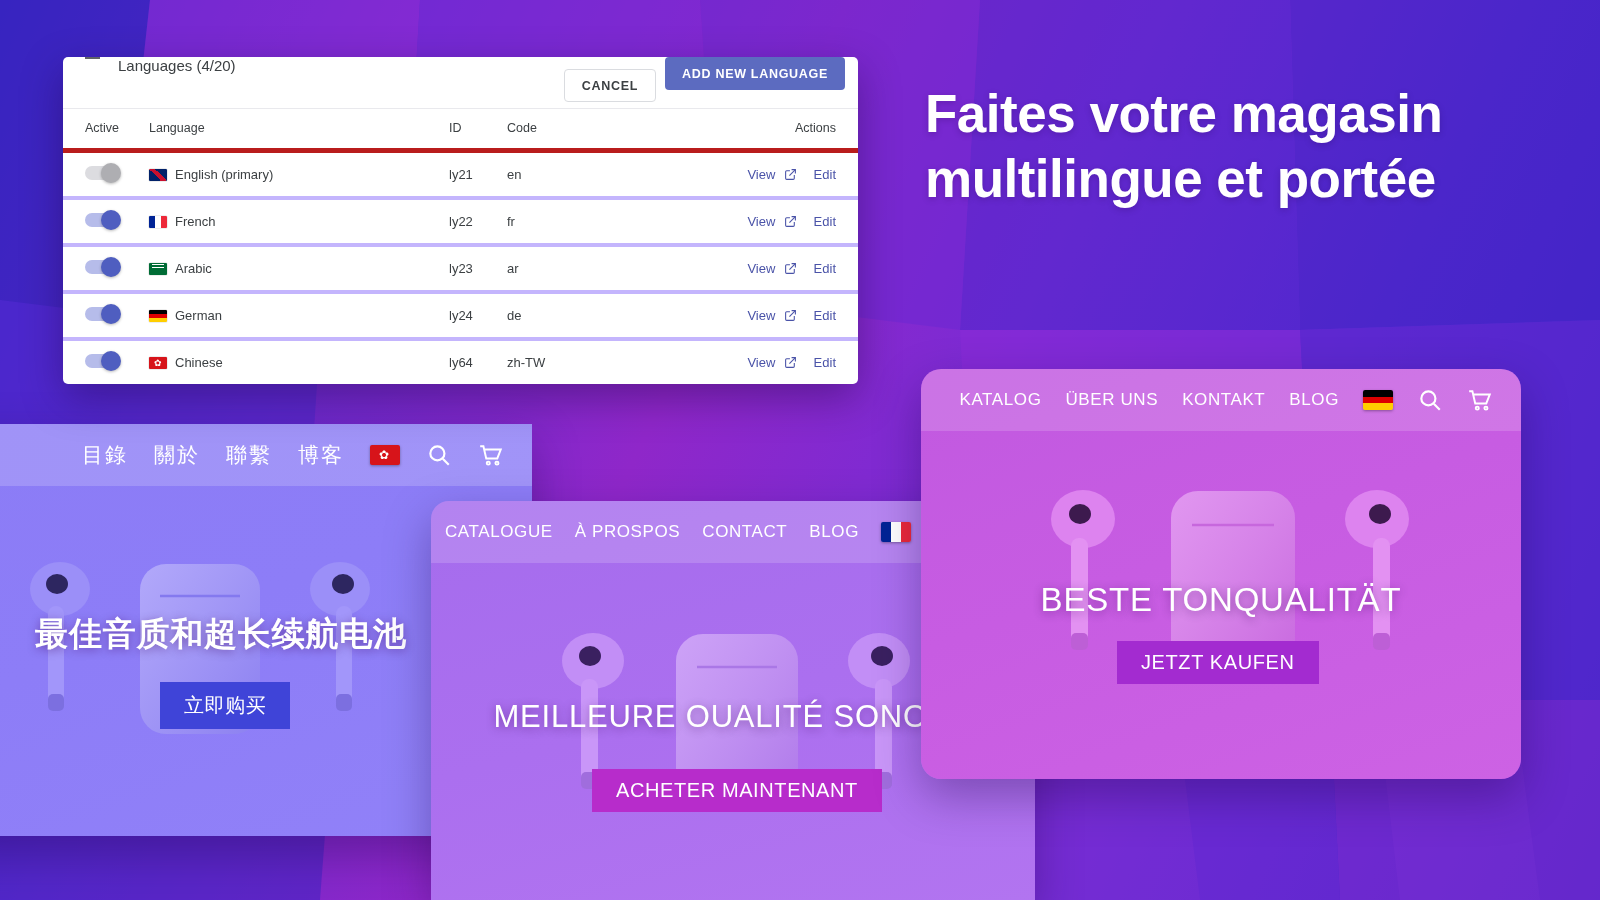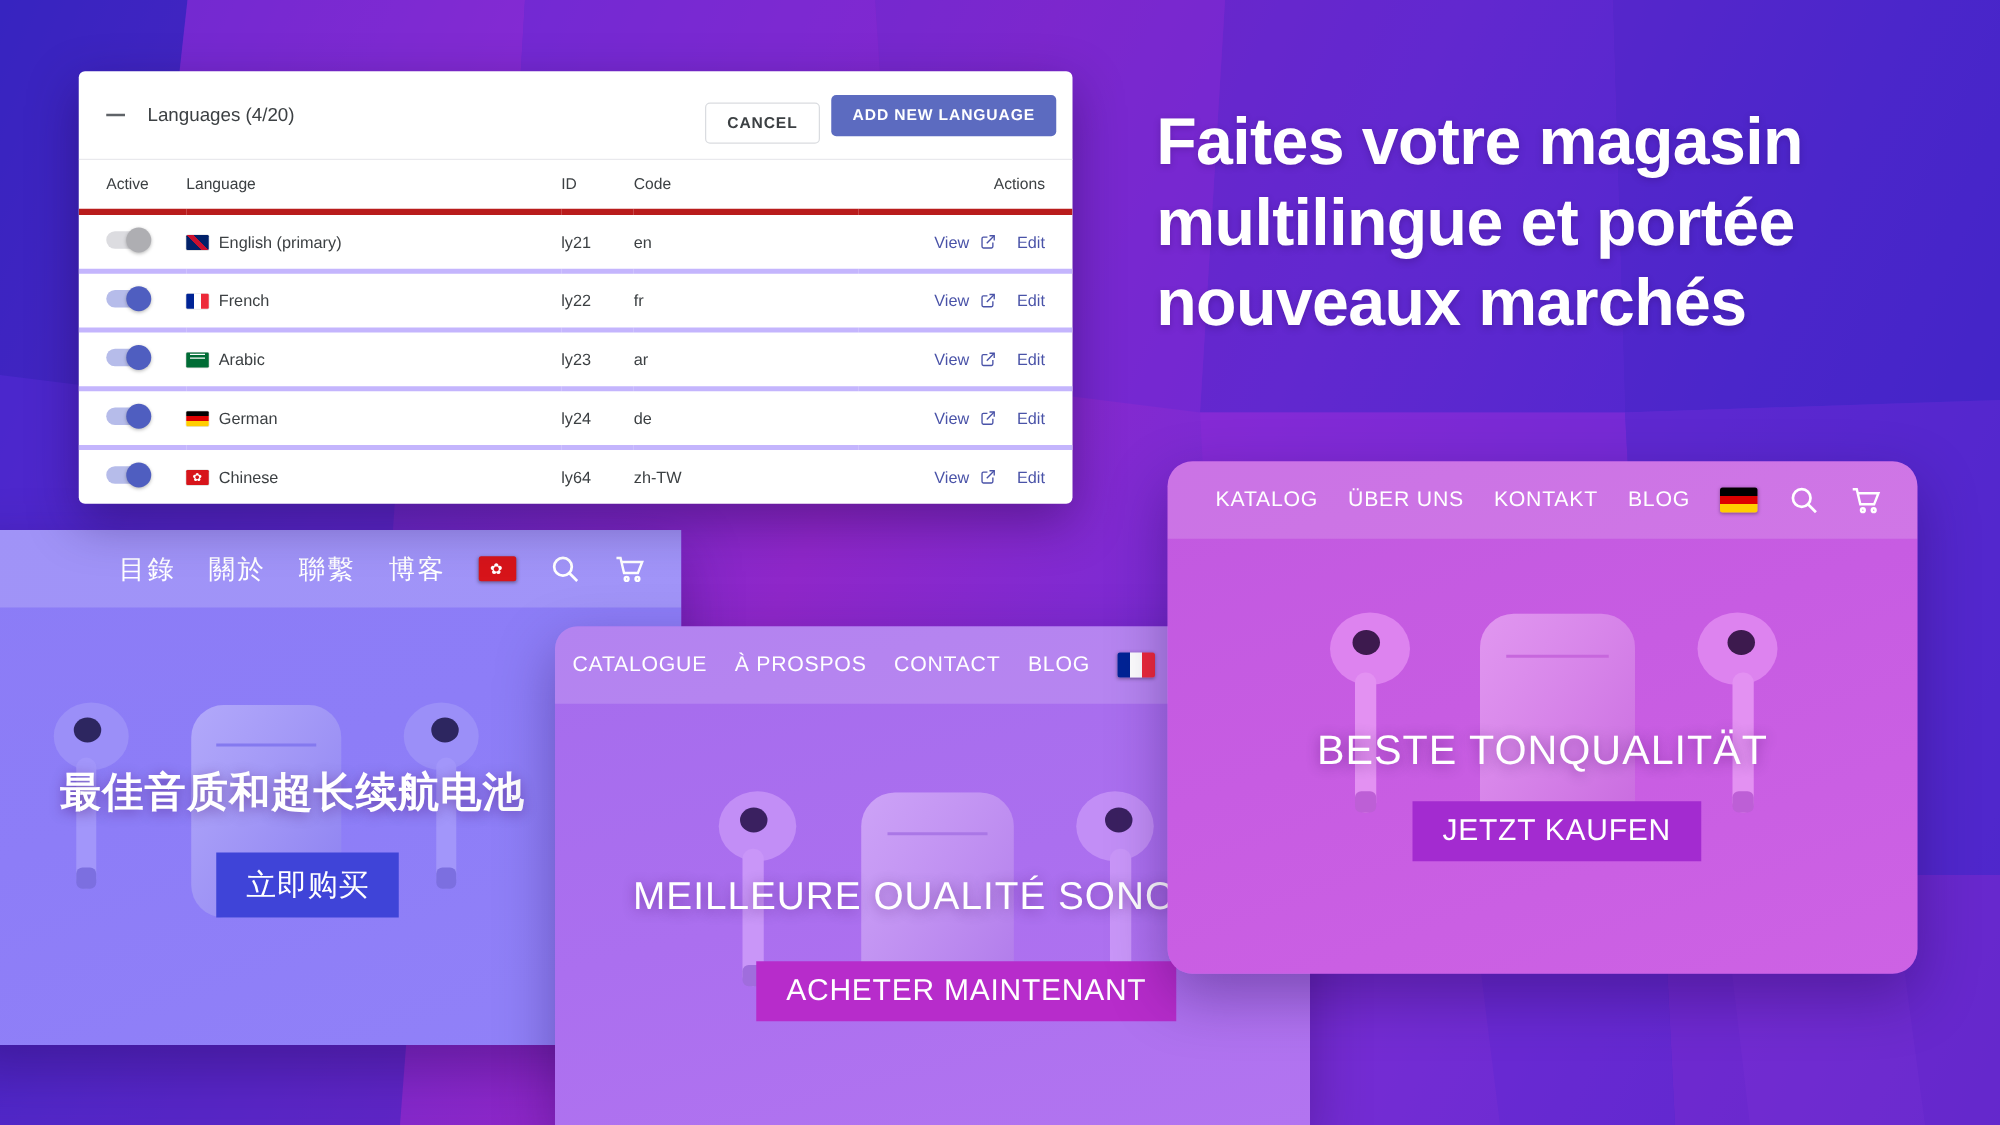--- a/index.html
+++ b/index.html
@@ -29,21 +29,20 @@
     line-height: 1.22;
     letter-spacing: -0.5px;
     text-shadow: 0 2px 6px rgba(40,0,80,.25);
   }
 
   
   .site-card {
     position: absolute;
     overflow: hidden;
     box-shadow: 0 18px 46px rgba(30,0,70,.34);
-    margin-left: 13px;
   }
   .nav {
     position: absolute; top: 0; left: 0; right: 0;
     height: 62px;
     display: flex; align-items: center; justify-content: flex-end;
     gap: 26px;
     padding: 0 28px;
     background: rgba(255,255,255,.16);
   }
   .nav-link {
@@ -66,21 +65,21 @@
     text-align: center;
     color: #fff;
     font-size: 31px;
     letter-spacing: .8px;
     text-shadow: 0 2px 10px rgba(60,0,90,.45);
     white-space: nowrap;
   }
   .hero-btn {
     position: absolute;
     color: #fff;
-    font-size: 24px;
+    font-size: 20px;
     letter-spacing: .6px;
     padding: 10px 24px;
     white-space: nowrap;
     text-align: center;
   }
 
   
   #card-zh {
     left: -46px; top: 424px;
     width: 578px; height: 412px;
@@ -110,22 +109,22 @@
   #dialog {
     position: absolute;
     left: 63px; top: 57px;
     width: 795px;
     background: #fff;
     border-radius: 5px;
     box-shadow: 0 14px 40px rgba(25,0,60,.38);
     overflow: hidden;
   }
   #dialog-header {
-    height: 71px;
-    display: flex; align-items: center;
+    height: 52px;
+    display: flex; 
     padding: 0 13px 0 22px;
     border-bottom: 1px solid #e9e9ed;
   }
   .minimize-icon {
     width: 15px; height: 2px; background: #5f6368;
     margin-right: 18px; flex: 0 0 auto;
   }
   #dialog-title {
     font-size: 15px; color: #3c4043; flex: 1 1 auto;
   }
@@ -197,21 +196,20 @@
     <polygon points="0,600 340,640 320,900 0,900" fill="#3a24c2"></polygon>
     <polygon points="980,700 1330,700 1340,900 1000,900" fill="#7b29d4"></polygon>
     <polygon points="1330,700 1600,700 1600,900 1340,900" fill="#8f2ad2"></polygon>
     <polygon points="1000,760 1180,740 1200,900 1020,900" fill="#9230d6" opacity=".7"></polygon>
     <polygon points="1380,730 1520,750 1540,900 1400,900" fill="#a033d8" opacity=".6"></polygon>
   </svg>
 
   <div id="headline">
     <div>Faites votre magasin</div>
     <div>multilingue et portée</div>
-    <div>nouveaux marchés</div>
   </div>
 
   <div id="card-zh" class="site-card">
     <svg style="position:absolute;left:46px;top:110px;width:400px;height:260px" viewBox="0 0 400 260">
       <rect x="140" y="30" width="120" height="170" rx="26" fill="#9c90f9"></rect>
       <rect x="140" y="30" width="120" height="170" rx="26" fill="url(#zgr)"></rect>
       <defs>
           <linearGradient id="zgr" x1="0" y1="0" x2="1" y2="1">
         <stop offset="0" stop-color="#ffffff" stop-opacity=".22"></stop>
         <stop offset="1" stop-color="#5b4fd6" stop-opacity=".25"></stop>

